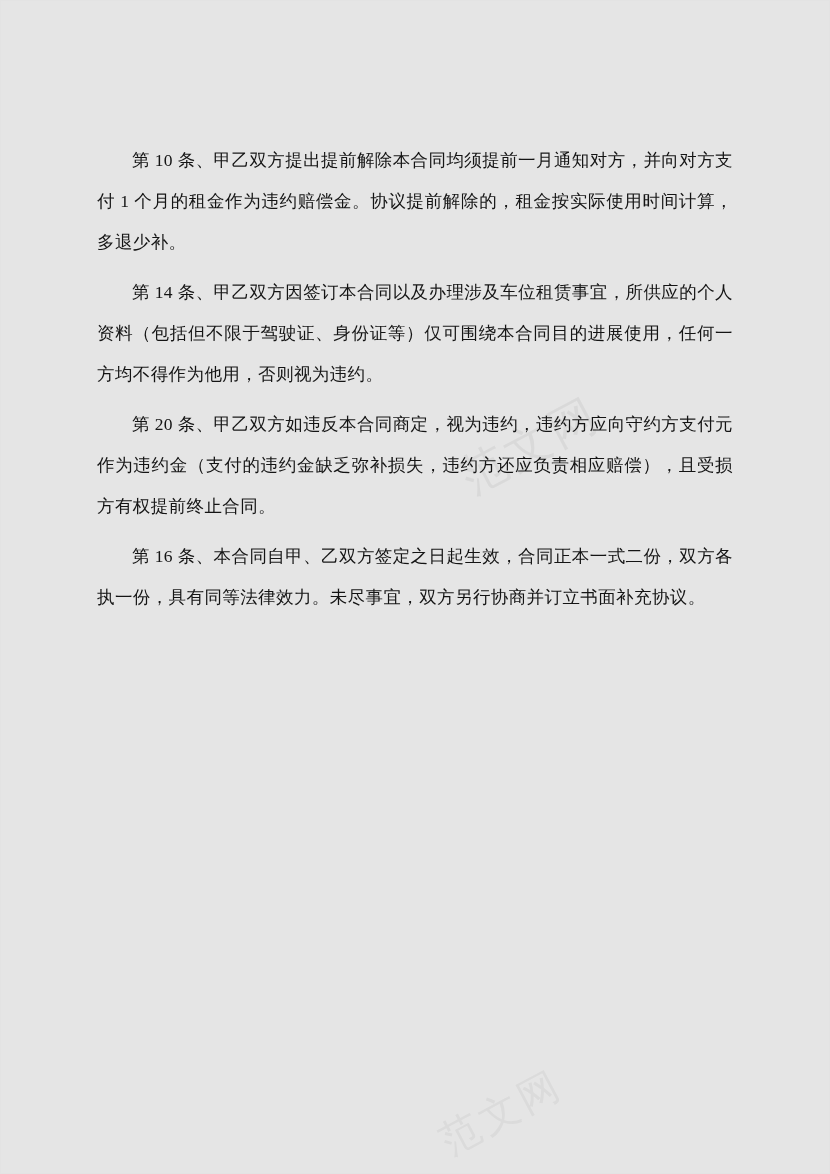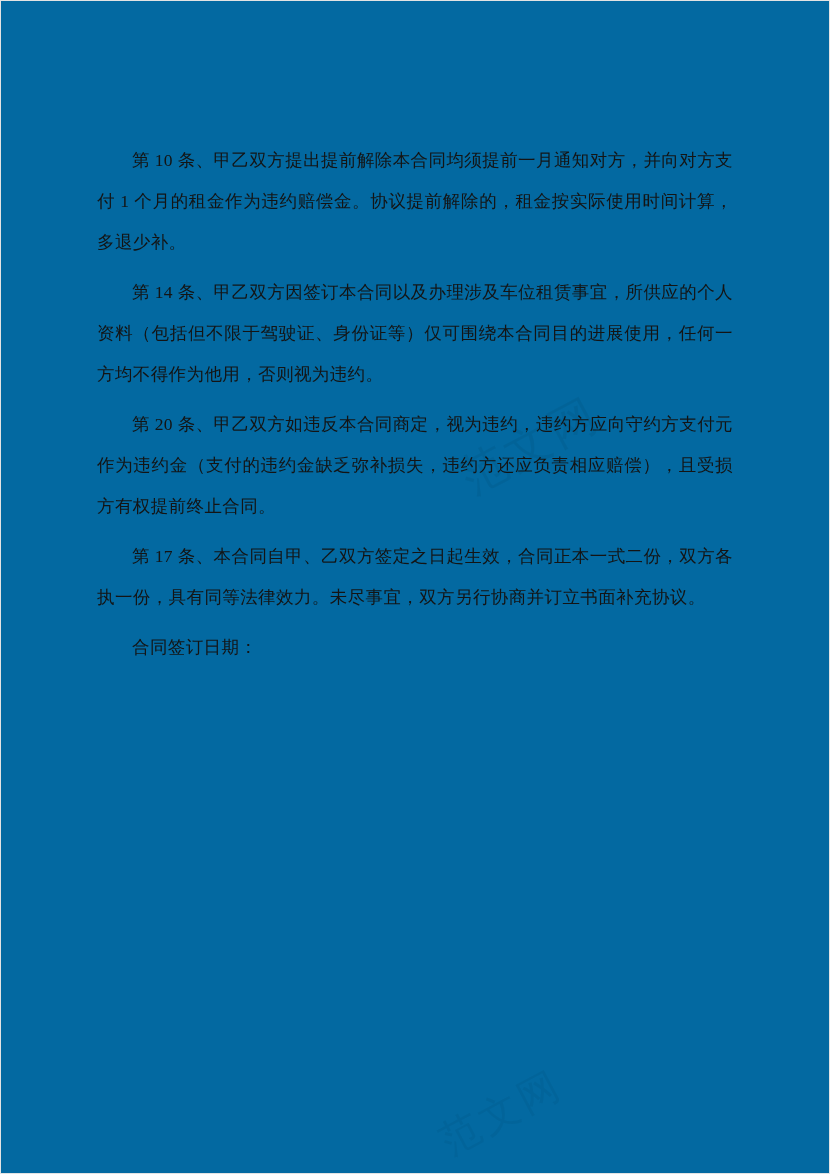--- a/index.html
+++ b/index.html
@@ -11,21 +11,21 @@
     height: 1174px;
     background: #ffffff;
     font-family: "Liberation Serif", serif;
     color: #1a1a1a;
     position: relative;
     overflow: hidden;
   }
   .page {
     position: absolute;
     inset: 0;
-    background: #0369a1;
+    background: #e5e5e5;
   }
   .page-border {
     position: absolute;
     left: 0;
     top: 0;
     width: 830px;
     height: 1174px;
     box-sizing: border-box;
     border: 1px solid #e3e3e3;
     pointer-events: none;
@@ -79,20 +79,19 @@
 <body>
 
 <div class="page">
 
   <div class="page-border"></div>
 
   <div class="content">
     <p class="para">第 10 条、甲乙双方提出提前解除本合同均须提前一月通知对方，并向对方支付 1 个月的租金作为违约赔偿金。协议提前解除的，租金按实际使用时间计算，多退少补。</p>
     <p class="para">第 14 条、甲乙双方因签订本合同以及办理涉及车位租赁事宜，所供应的个人资料（包括但不限于驾驶证、身份证等）仅可围绕本合同目的进展使用，任何一方均不得作为他用，否则视为违约。</p>
     <p class="para">第 20 条、甲乙双方如违反本合同商定，视为违约，违约方应向守约方支付元作为违约金（支付的违约金缺乏弥补损失，违约方还应负责相应赔偿），且受损方有权提前终止合同。</p>
-    <p class="para">第 17 条、本合同自甲、乙双方签定之日起生效，合同正本一式二份，双方各执一份，具有同等法律效力。未尽事宜，双方另行协商并订立书面补充协议。</p>
-    <p class="para sign">合同签订日期：</p>
+    <p class="para">第 16 条、本合同自甲、乙双方签定之日起生效，合同正本一式二份，双方各执一份，具有同等法律效力。未尽事宜，双方另行协商并订立书面补充协议。</p>
   </div>
 
   <div class="watermark wm-1">范文网</div>
   <div class="watermark wm-2">范文网</div>
 
 </div>
 
 </body></html>

